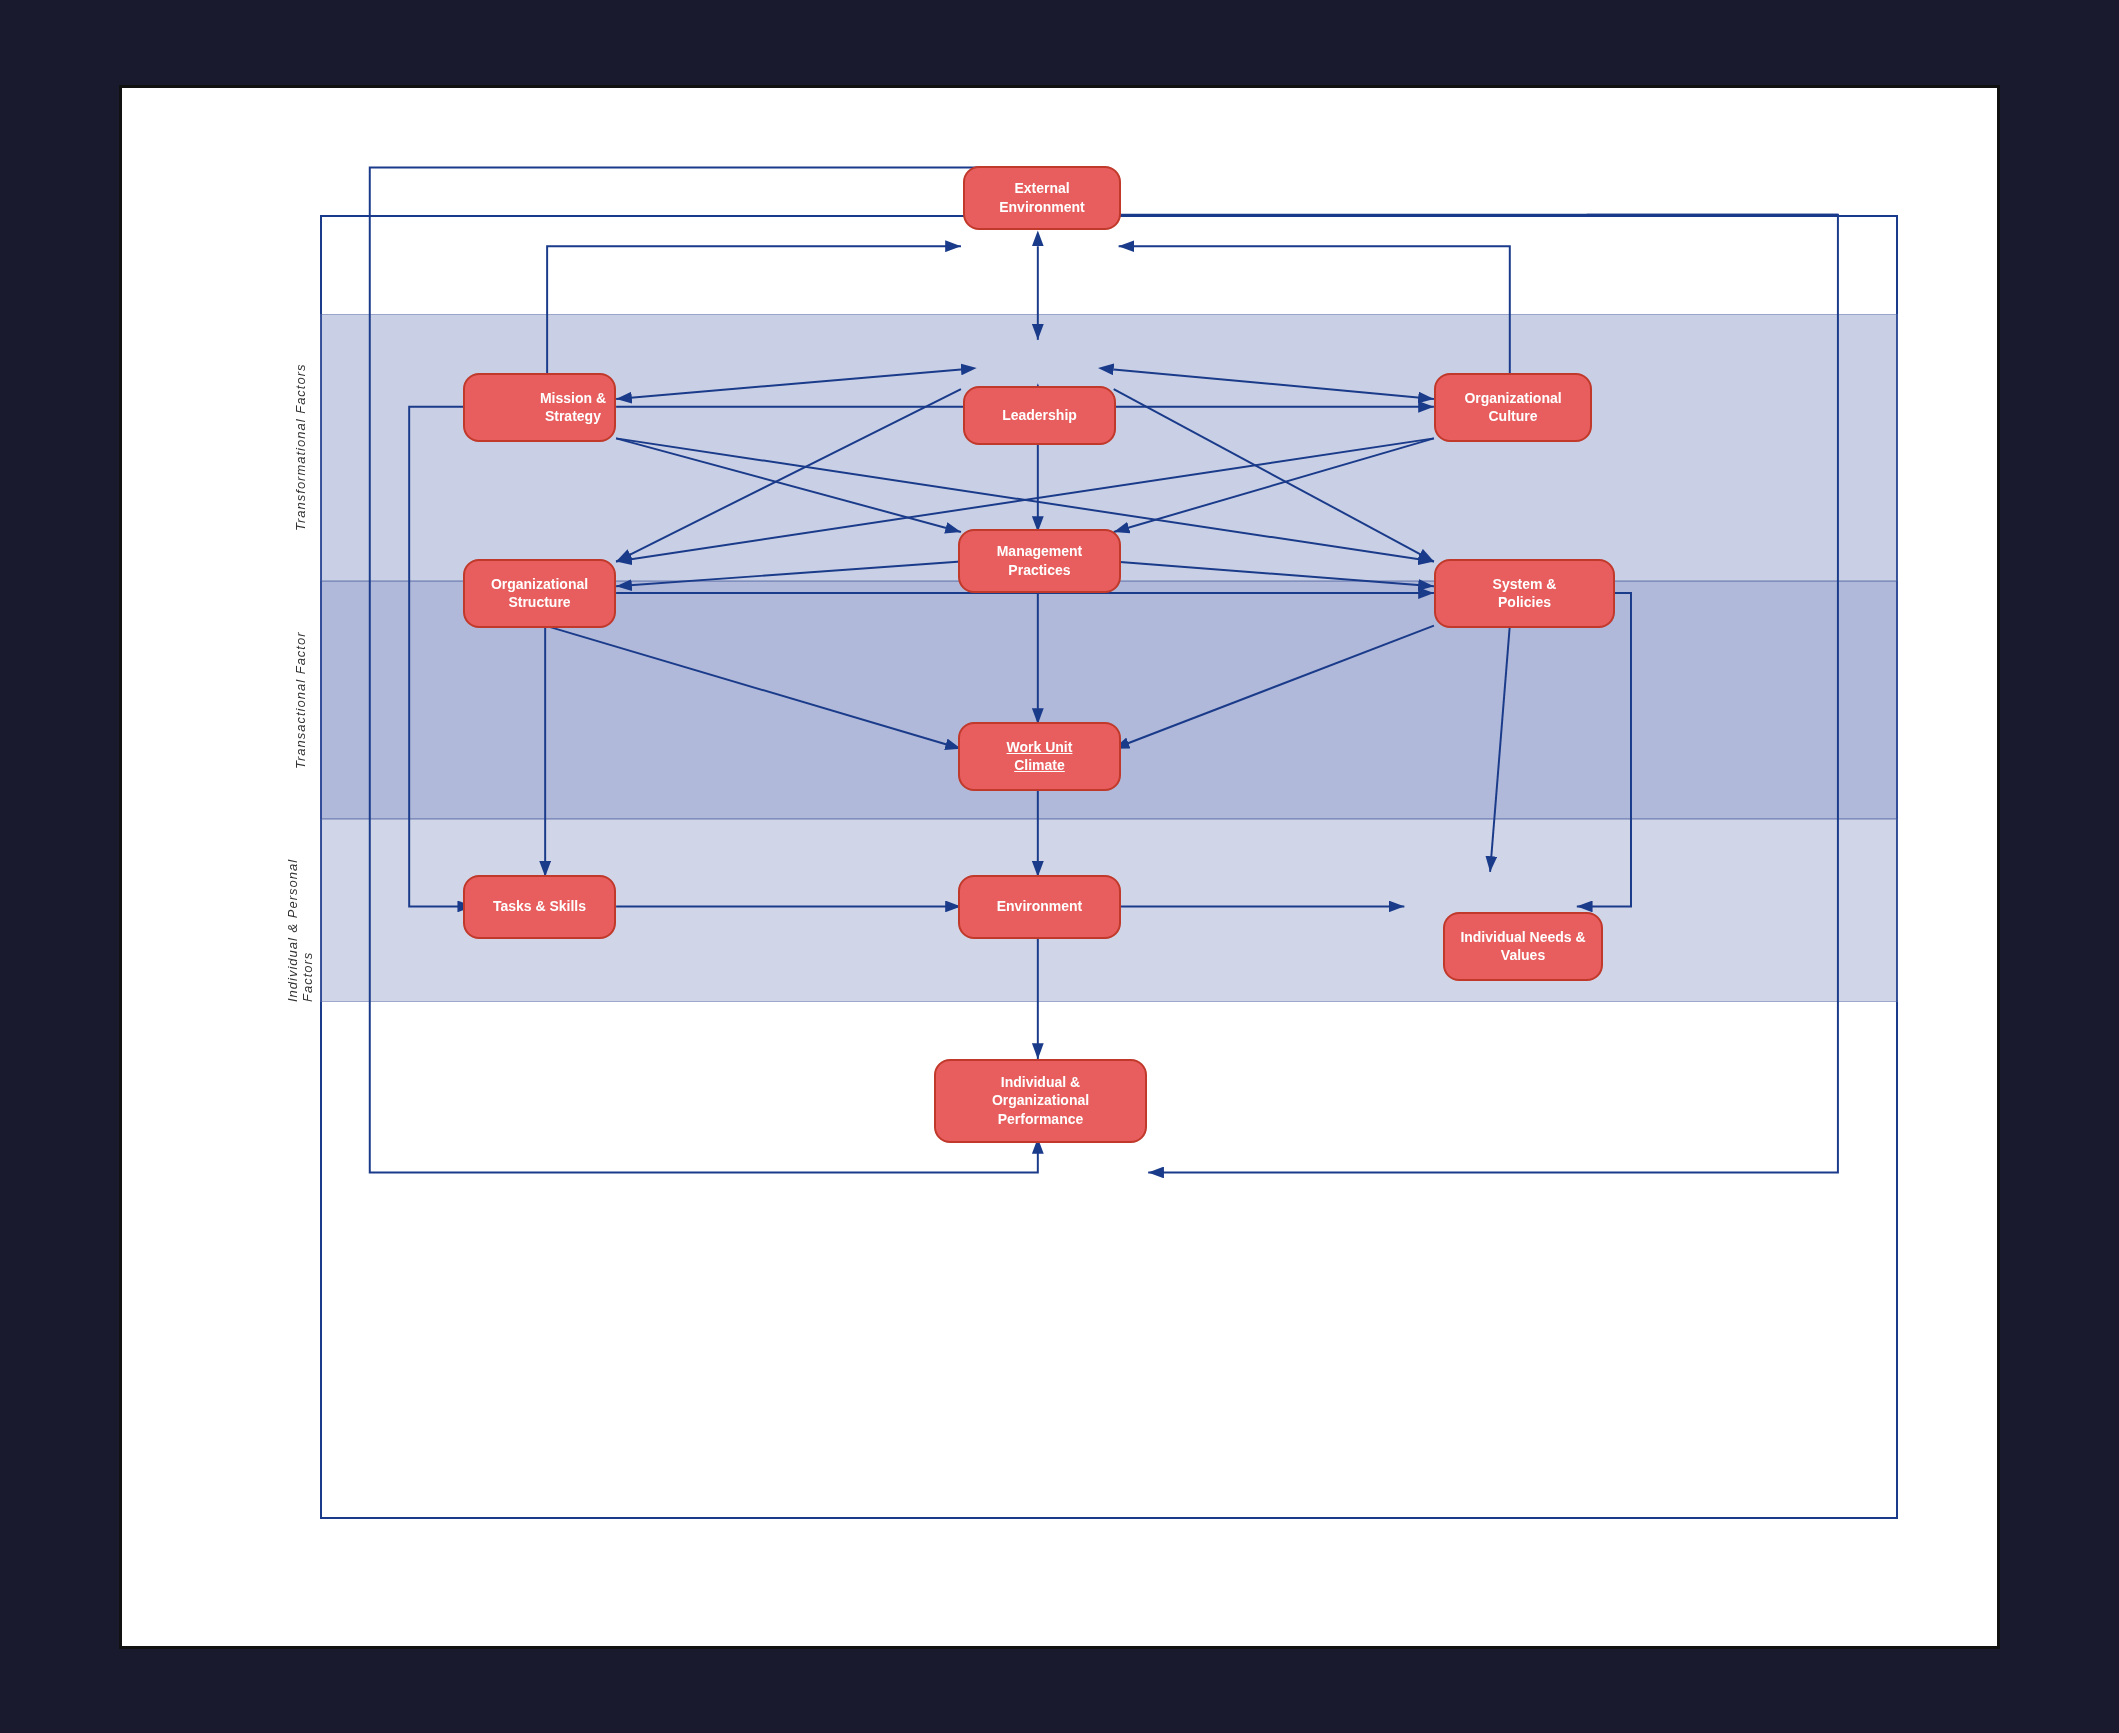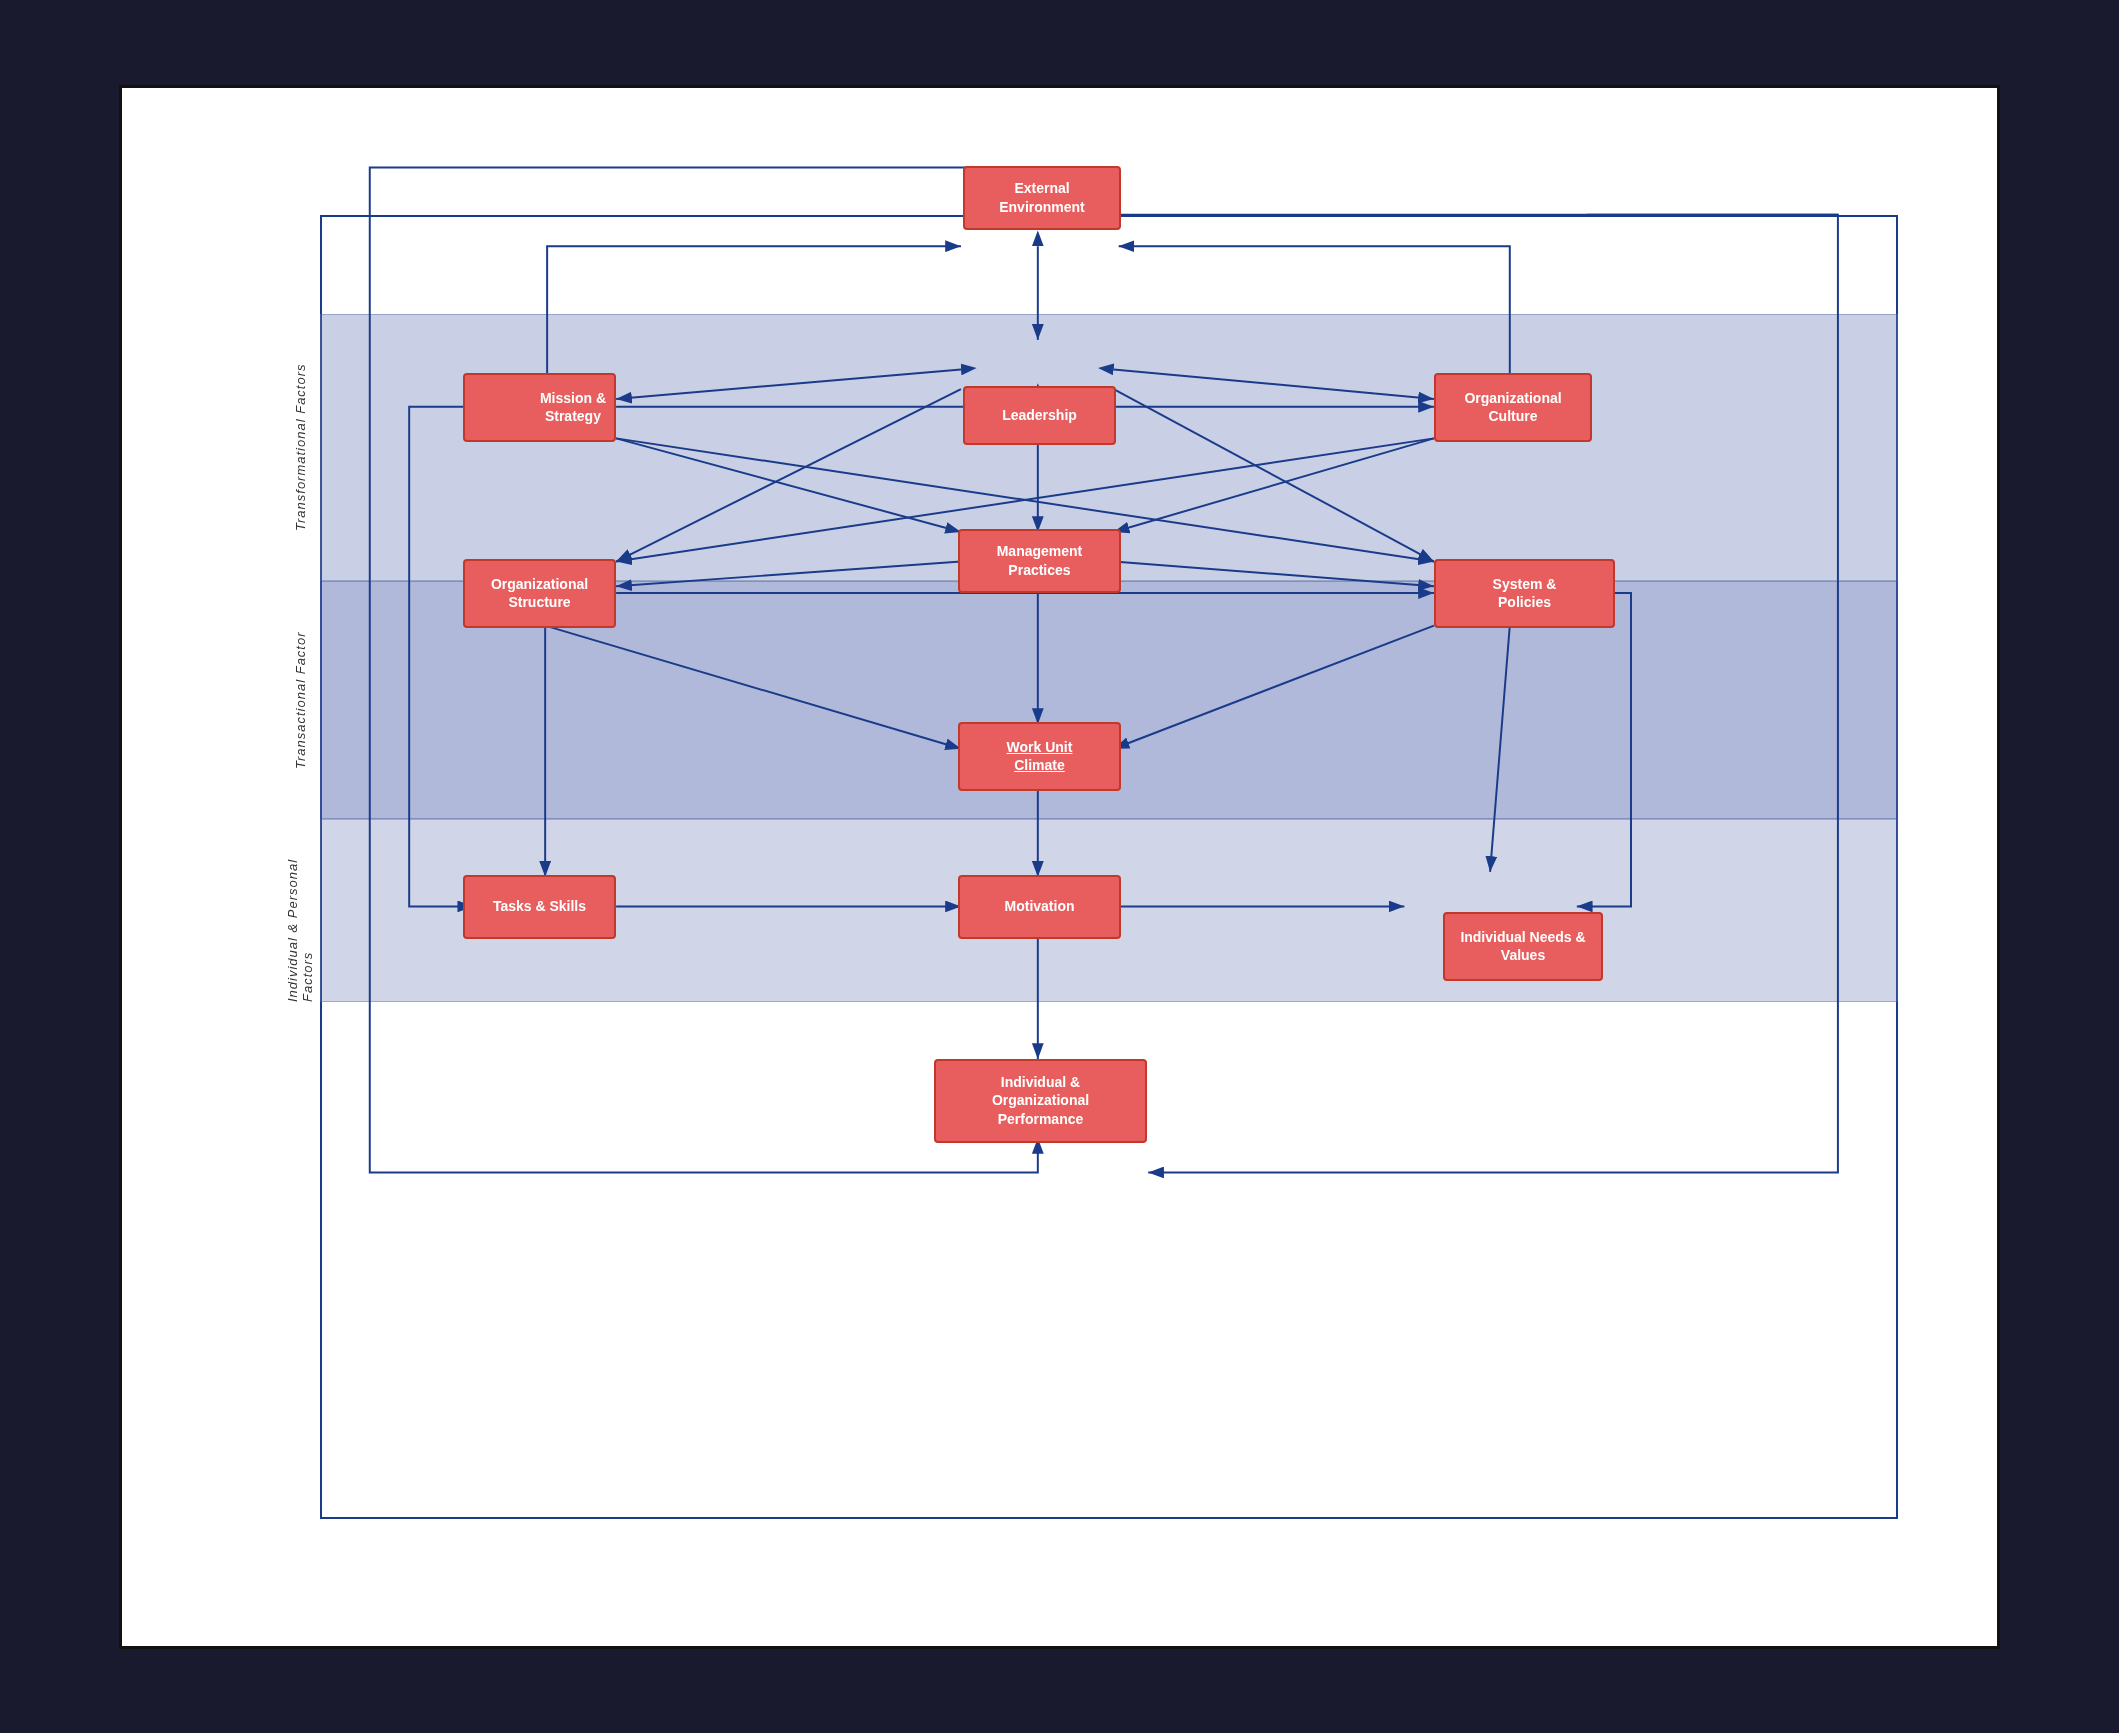--- a/index.html
+++ b/index.html
@@ -53,21 +53,21 @@
       letter-spacing: 1px;
       display: flex;
       align-items: center;
       justify-content: center;
     }
     
     .node {
       position: absolute;
       background: #e85d5d;
       border: 2px solid #c0392b;
-      border-radius: 4px;
+      border-radius: 16px;
       color: white;
       font-size: 14px;
       font-weight: bold;
       text-align: center;
       display: flex;
       align-items: center;
       justify-content: center;
       padding: 6px 8px;
       line-height: 1.3;
       z-index: 10;
@@ -206,21 +206,21 @@
 
     <div class="node" style="left: 757px; top: 594px; width: 163px; height: 69px; text-decoration: underline;">
       <span>Work Unit<br>Climate</span>
     </div>
 
     <div class="node" style="left: 262px; top: 747px; width: 153px; height: 64px;">
       <span>Tasks &amp; Skills</span>
     </div>
 
     <div class="node" style="left: 757px; top: 747px; width: 163px; height: 64px;">
-      <span>Motivation</span>
+      <span>Environment</span>
     </div>
 
     <div class="node" style="left: 1198px; top: 784px; width: 160px; height: 69px; margin-left: 44px;">
       <span>Individual Needs &amp;<br>Values</span>
     </div>
 
     <div class="node" style="left: 733px; top: 931px; width: 213px; height: 84px;">
       <span>Individual &amp;<br>Organizational<br>Performance</span>
     </div>
 

